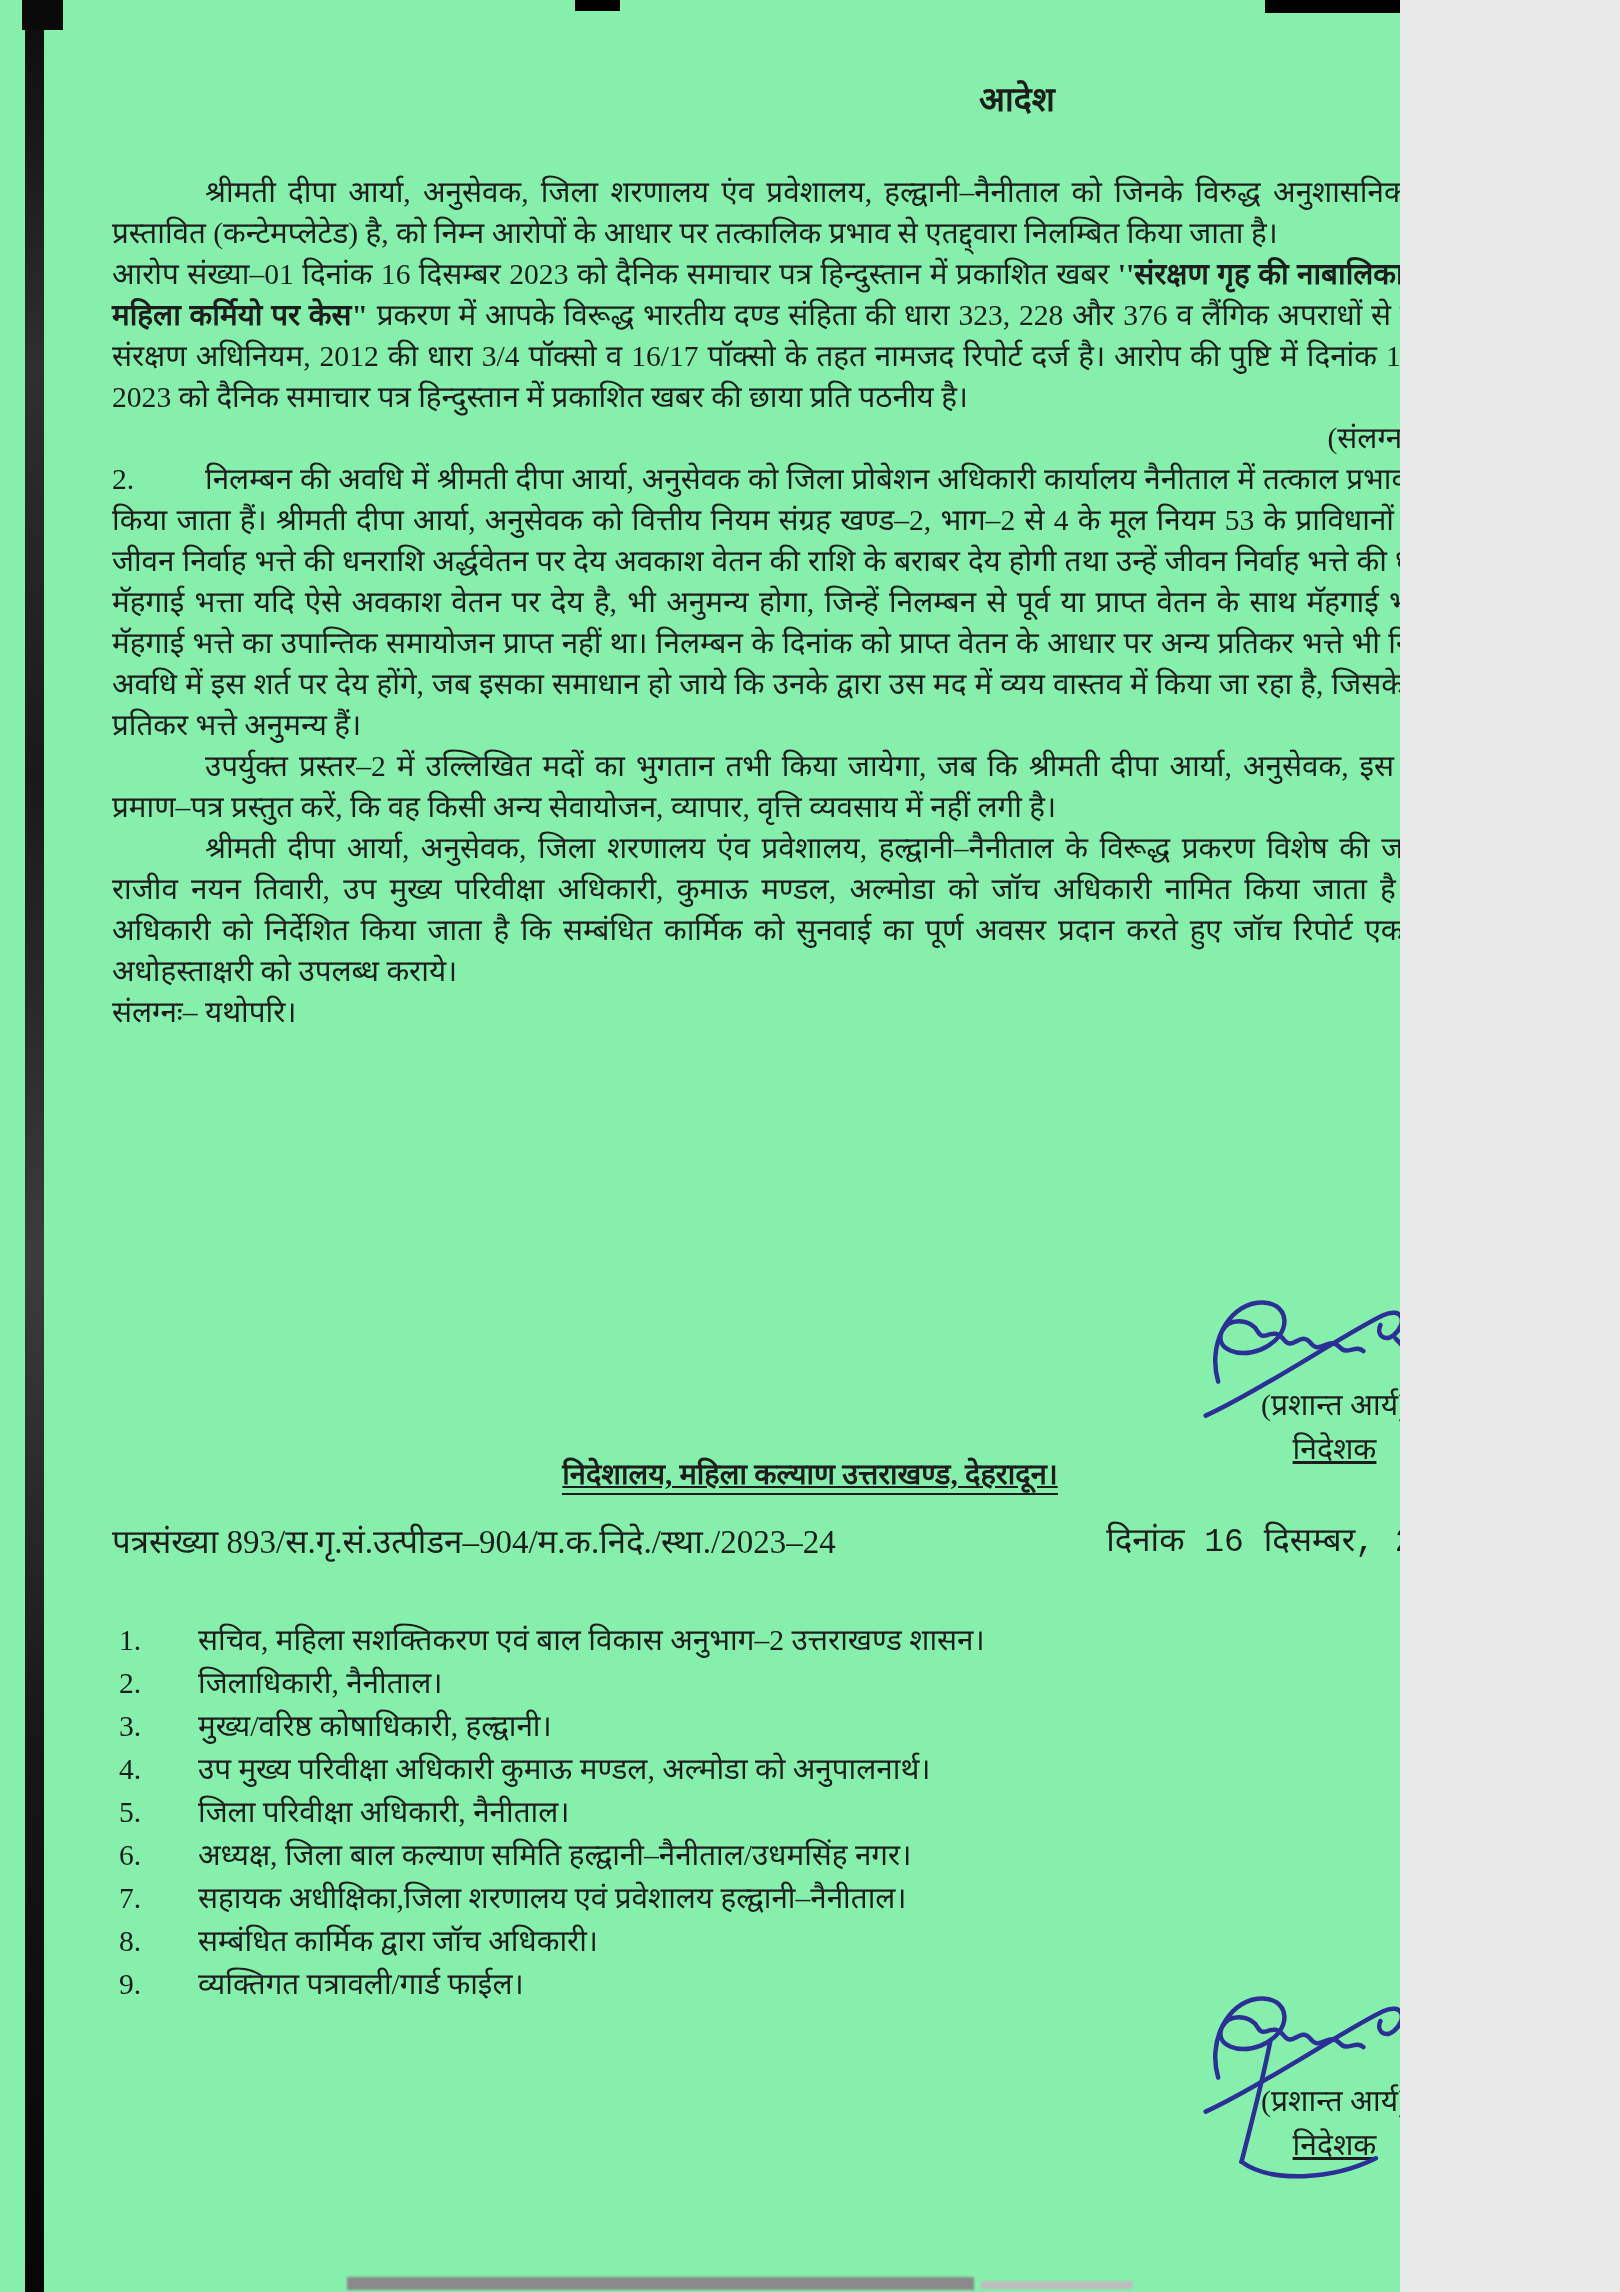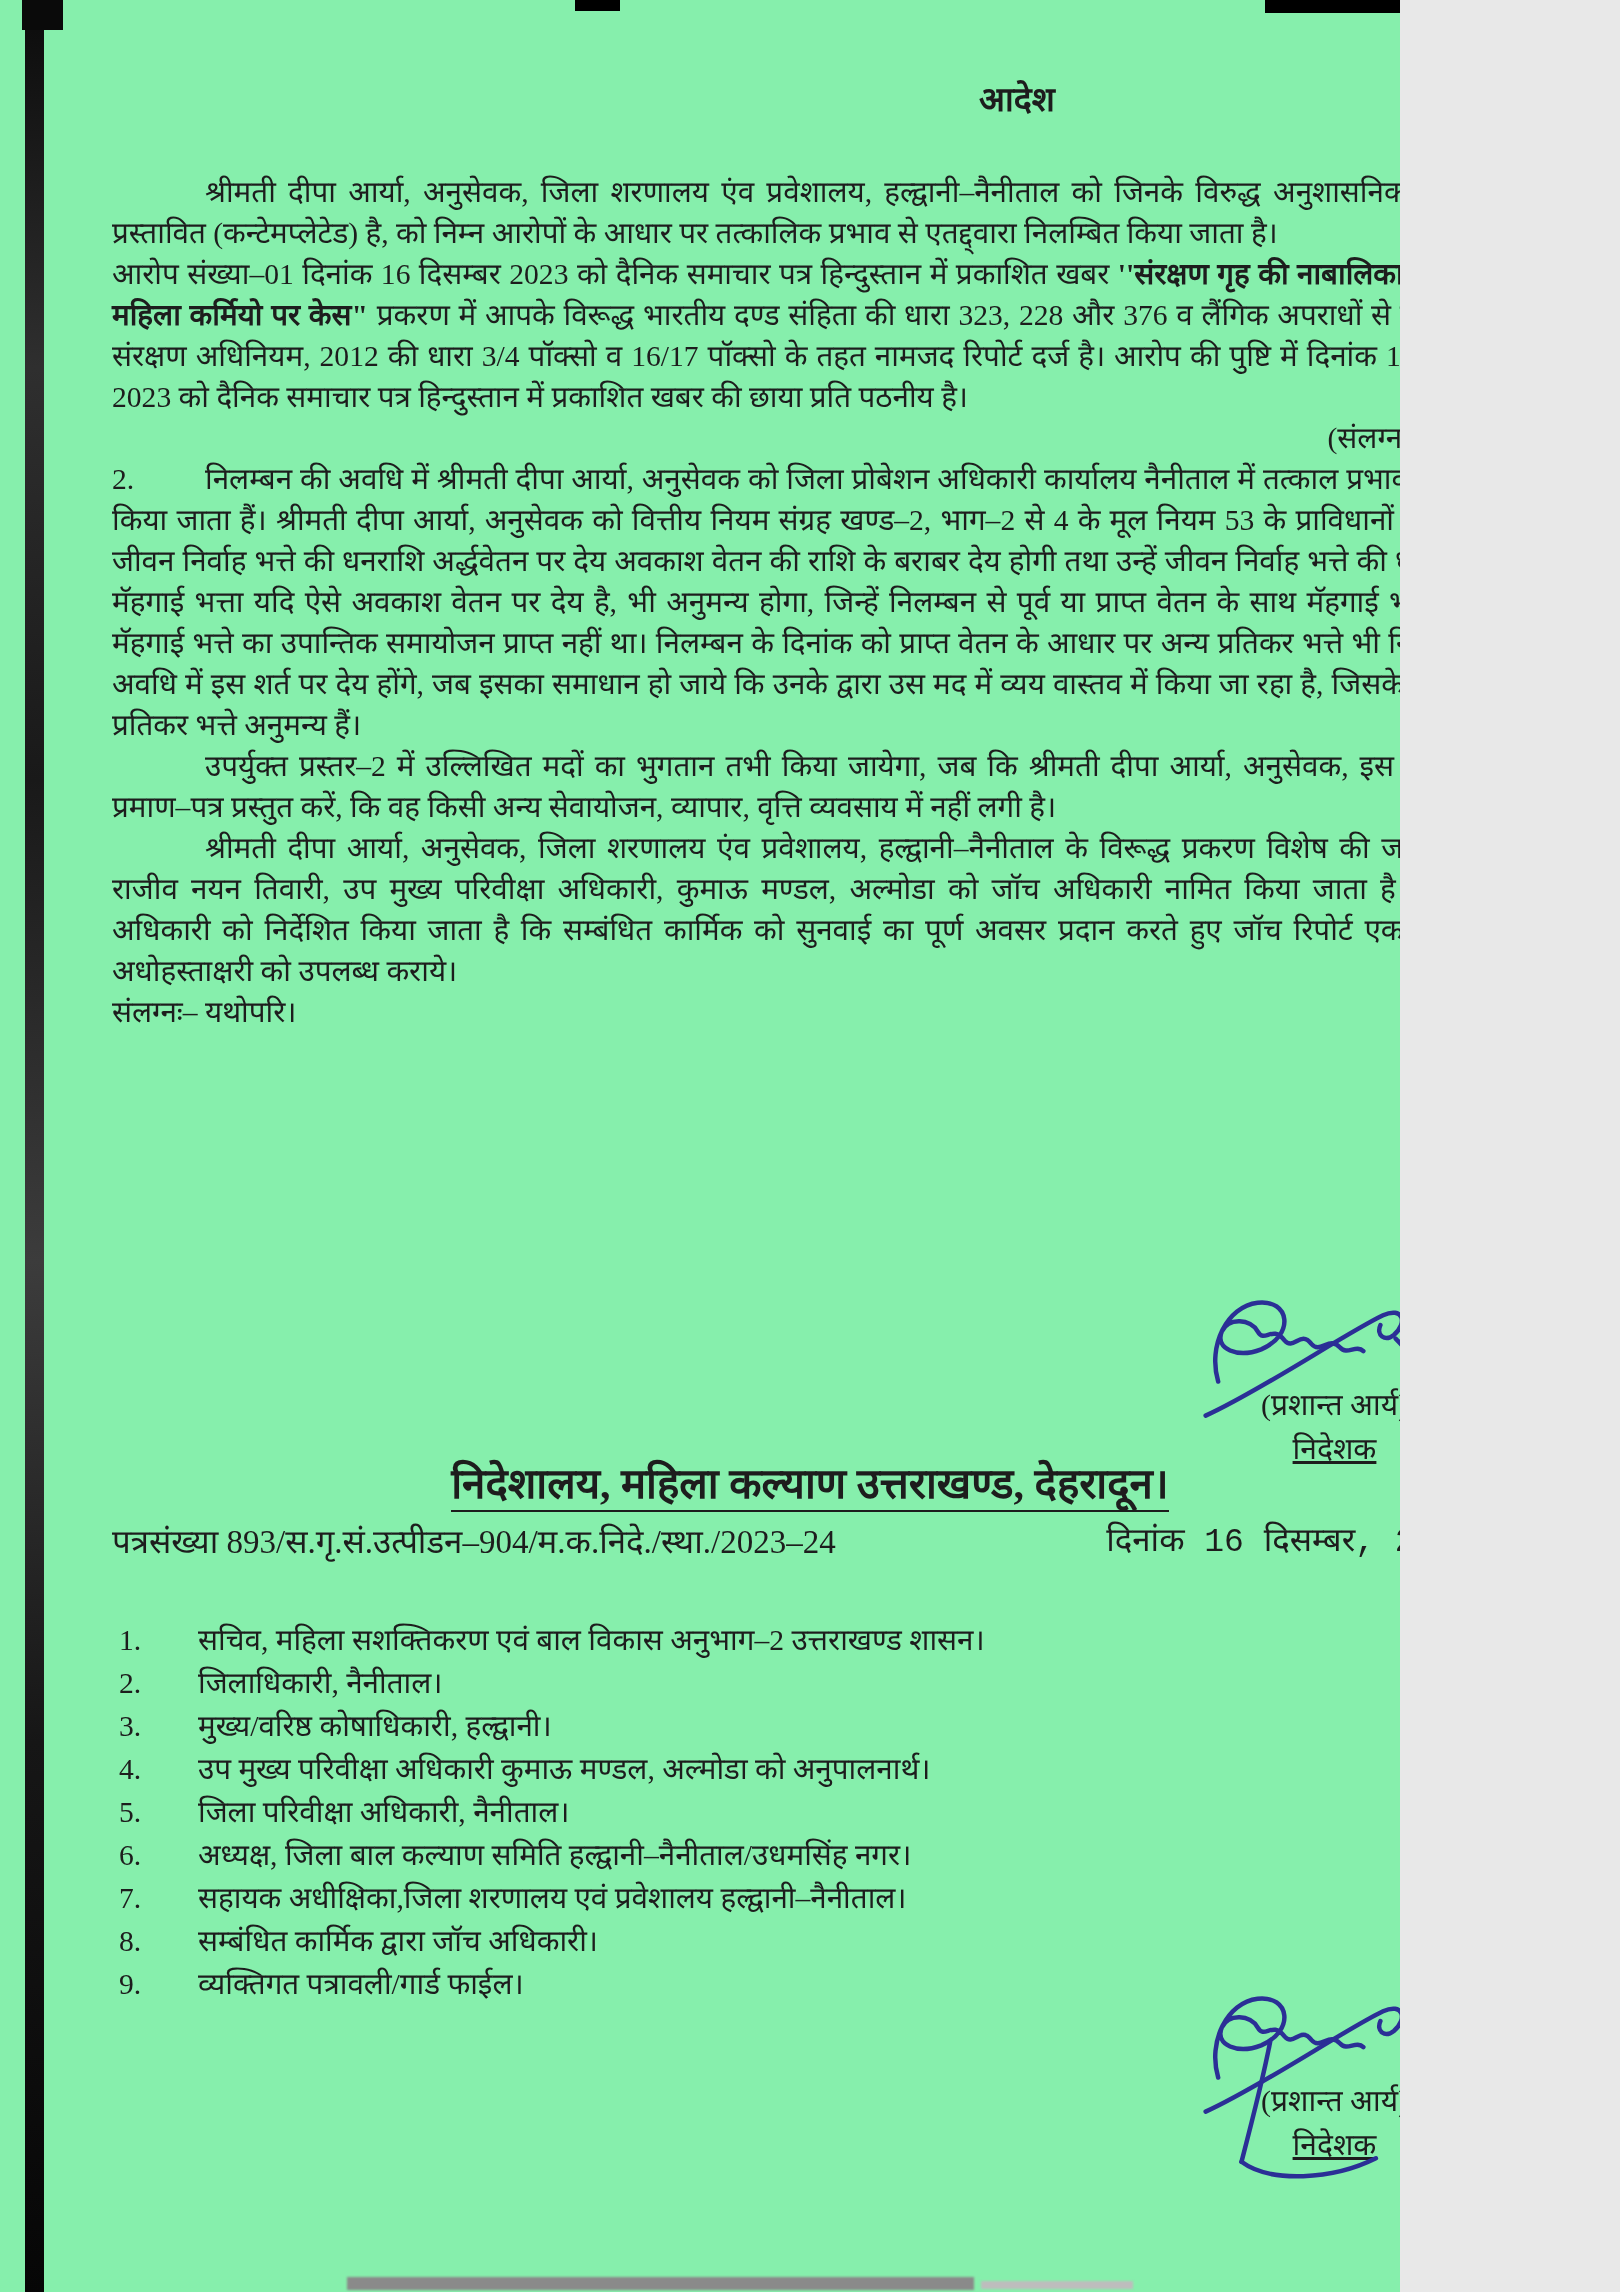--- a/index.html
+++ b/index.html
@@ -35,21 +35,21 @@
   }
   p.body{margin:0;text-align:justify;}
   .indent{text-indent:93px;}
   .quote{font-weight:bold;}
   .attach-note{margin:0;text-align:right;}
   .pnum{display:inline-block;width:93px;}
   .enclosure{margin:0;text-align:left;}
   
   .office-line{
     position:absolute;left:0;top:1453px;width:1620px;
-    text-align:center;font-size:42px;font-weight:bold;
+    text-align:center;font-size:29px;font-weight:bold;text-decoration:underline;
   }
   .office-line span{border-bottom:2.7px solid #1d1d1d;padding-bottom:2.7px;}
   .ref-row{
     position:absolute;left:112px;top:1522px;width:1402px;
     display:flex;justify-content:space-between;font-size:33px;line-height:41px;
   }
   .ref-date{padding-right:40px;font-family:Liberation Mono, monospace;}
   .copies-heading{
     position:absolute;left:112px;top:1574px;width:1402px;
     font-size:29.6px;line-height:41px;

